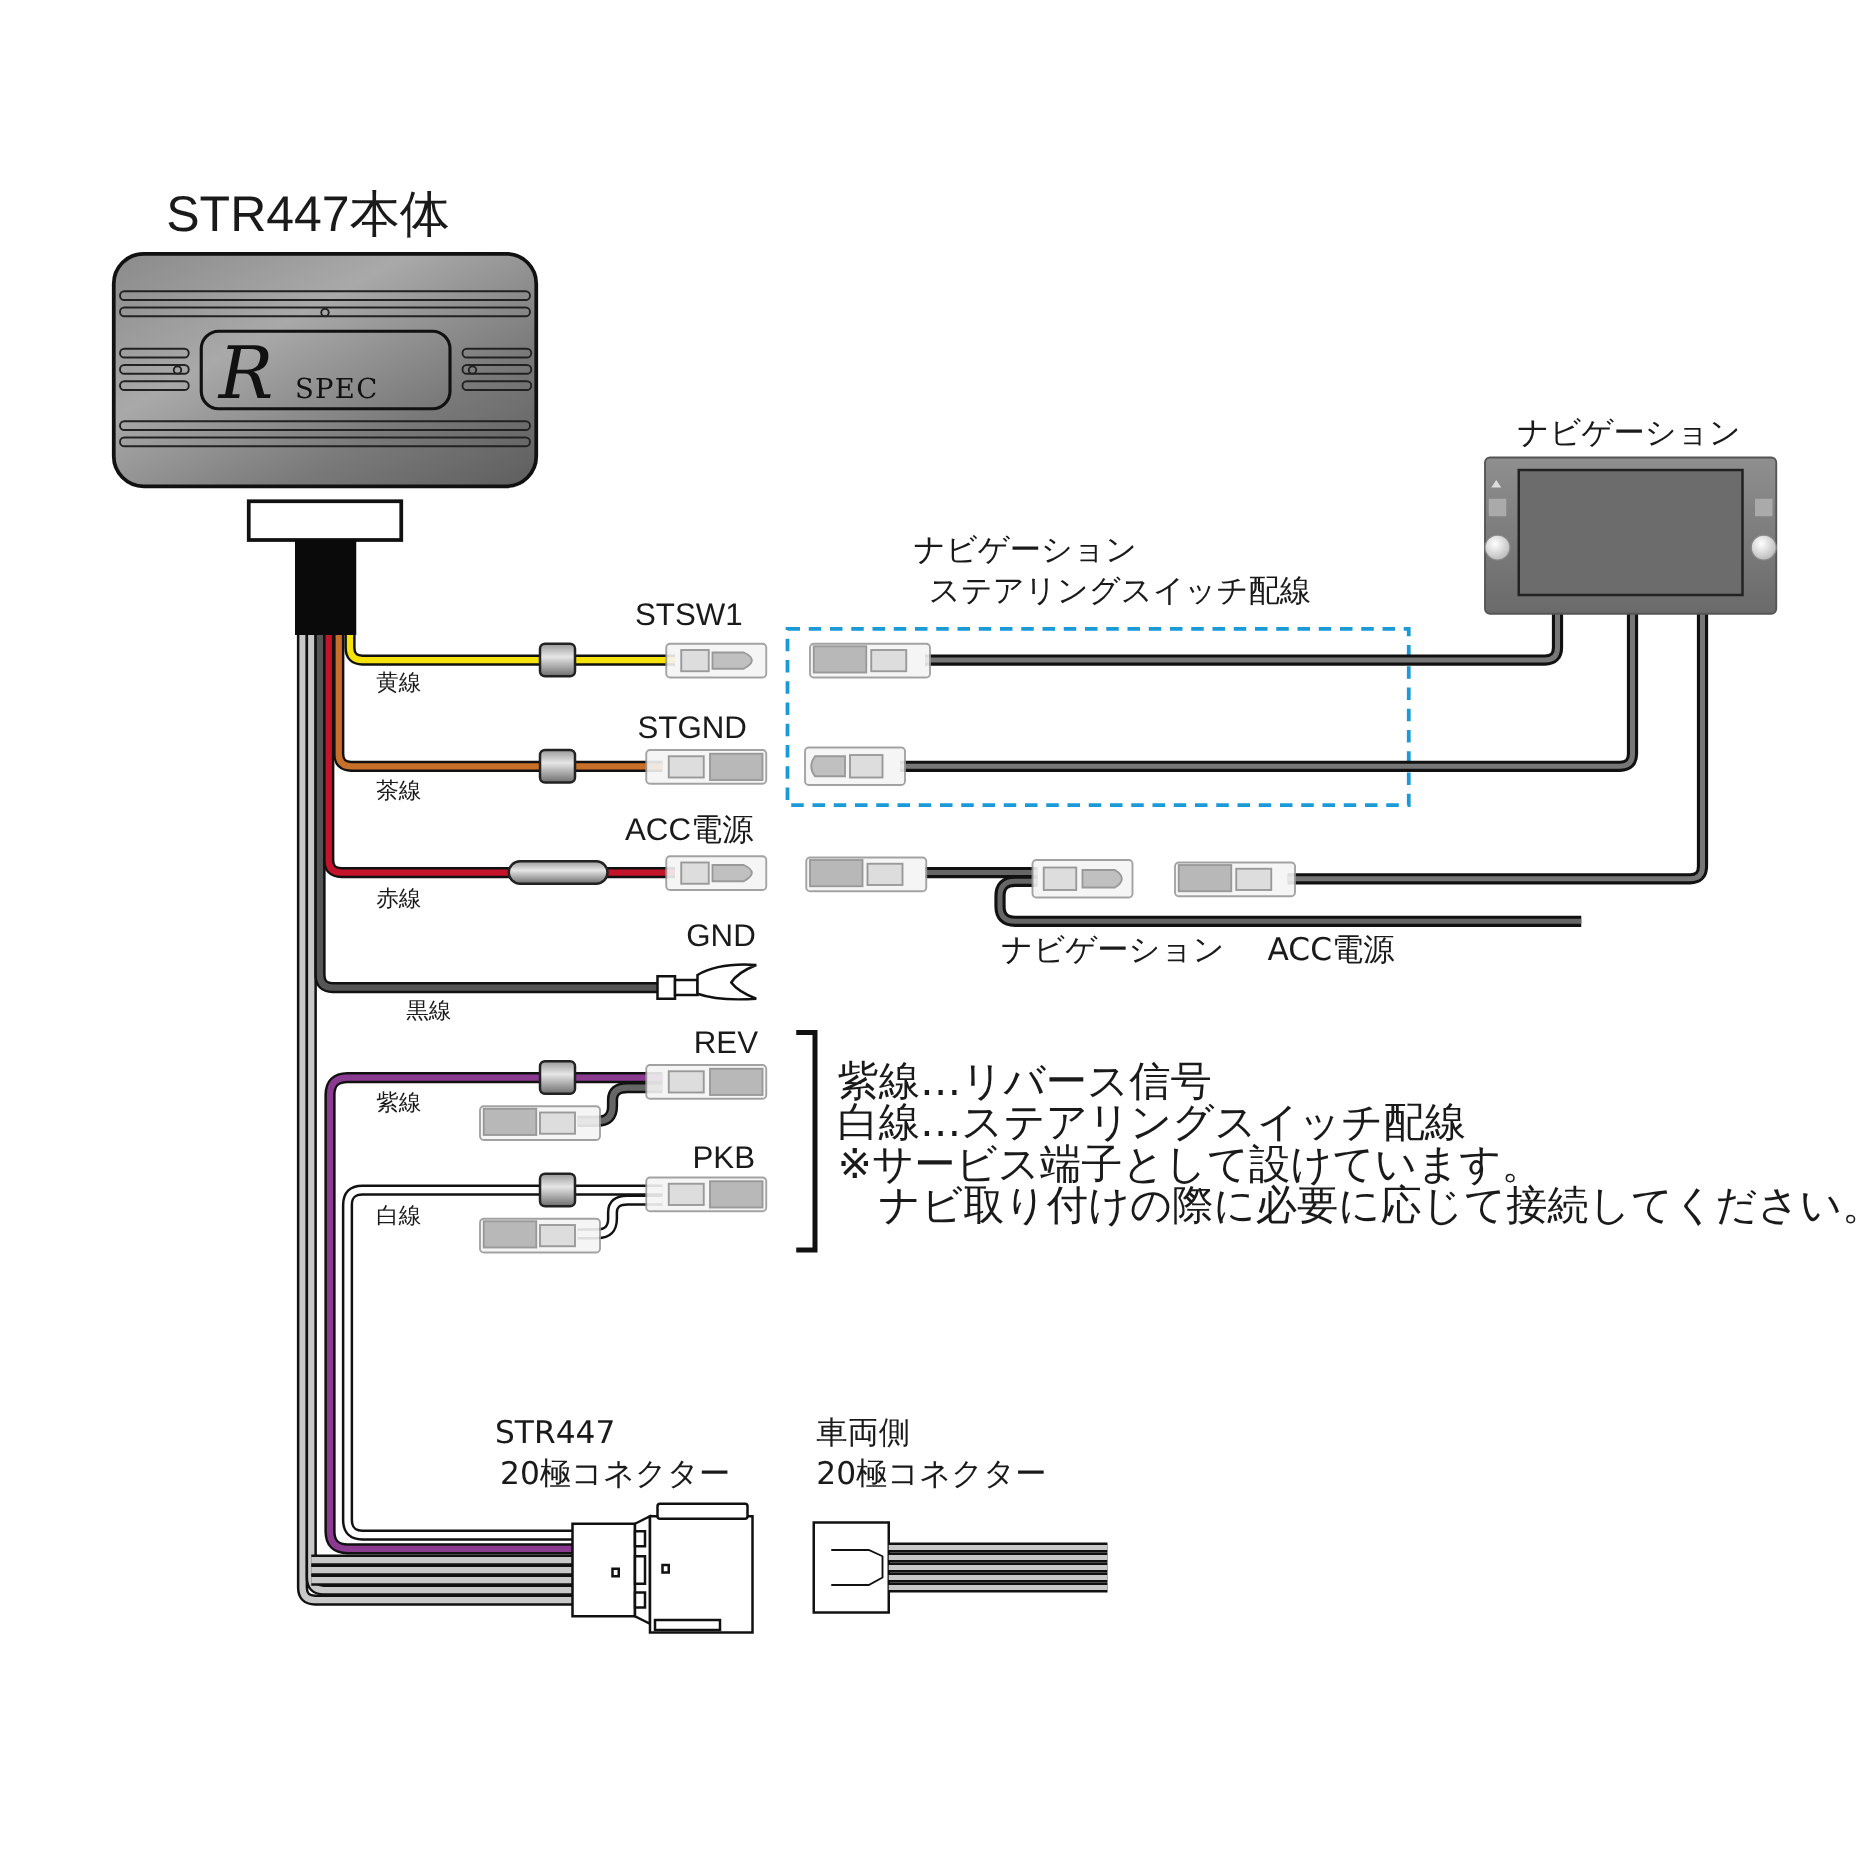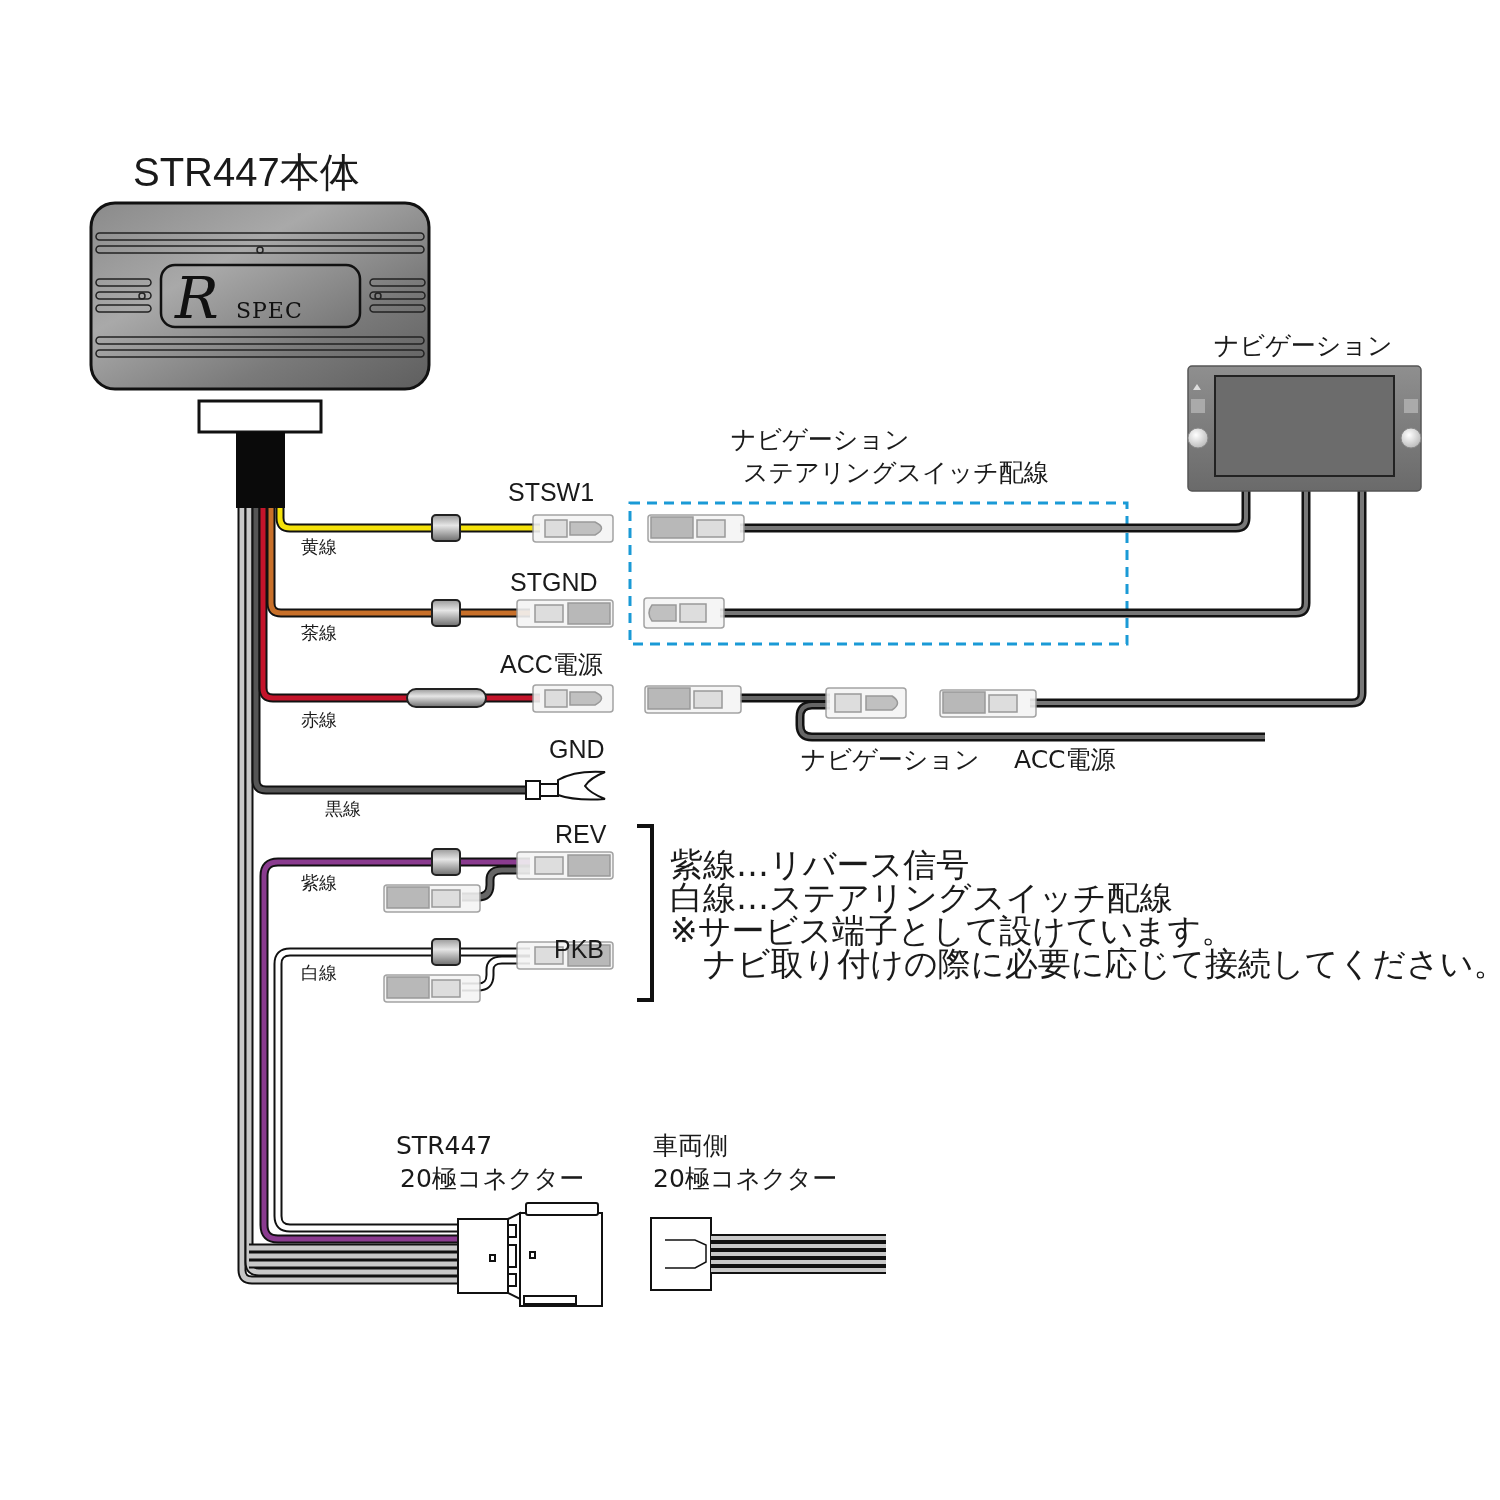--- a/index.html
+++ b/index.html
@@ -274,21 +274,21 @@
 
 <div class="lbl pin" style="left:500px; top:652px;">ACC電源</div>
 <div class="lbl wire" style="left:301px; top:711px;">赤線</div>
 
 <div class="lbl pin" style="left:549px; top:737px;">GND</div>
 <div class="lbl wire" style="left:301px; top:800px;margin-left:24px;">黒線</div>
 
 <div class="lbl pin" style="left:555px; top:822px;">REV</div>
 <div class="lbl wire" style="left:301px; top:874px;">紫線</div>
 
-<div class="lbl pin" style="left:554px; top:937px;">PKB</div>
+<div class="lbl pin" style="left:554px; top:914px;">PKB</div>
 <div class="lbl wire" style="left:301px; top:964px;">白線</div>
 
 <div class="lbl jp" style="left:731px; top:427px;">ナビゲーション</div>
 <div class="lbl jp" style="left:731px; top:460px;margin-left:12px;">ステアリングスイッチ配線</div>
 
 <div class="lbl jp" style="left:1214px; top:333px;">ナビゲーション</div>
 
 <div class="lbl jp" style="left:801px; top:747px;">ナビゲーション</div>
 <div class="lbl jp" style="left:1014px; top:747px;">ACC電源</div>
 

